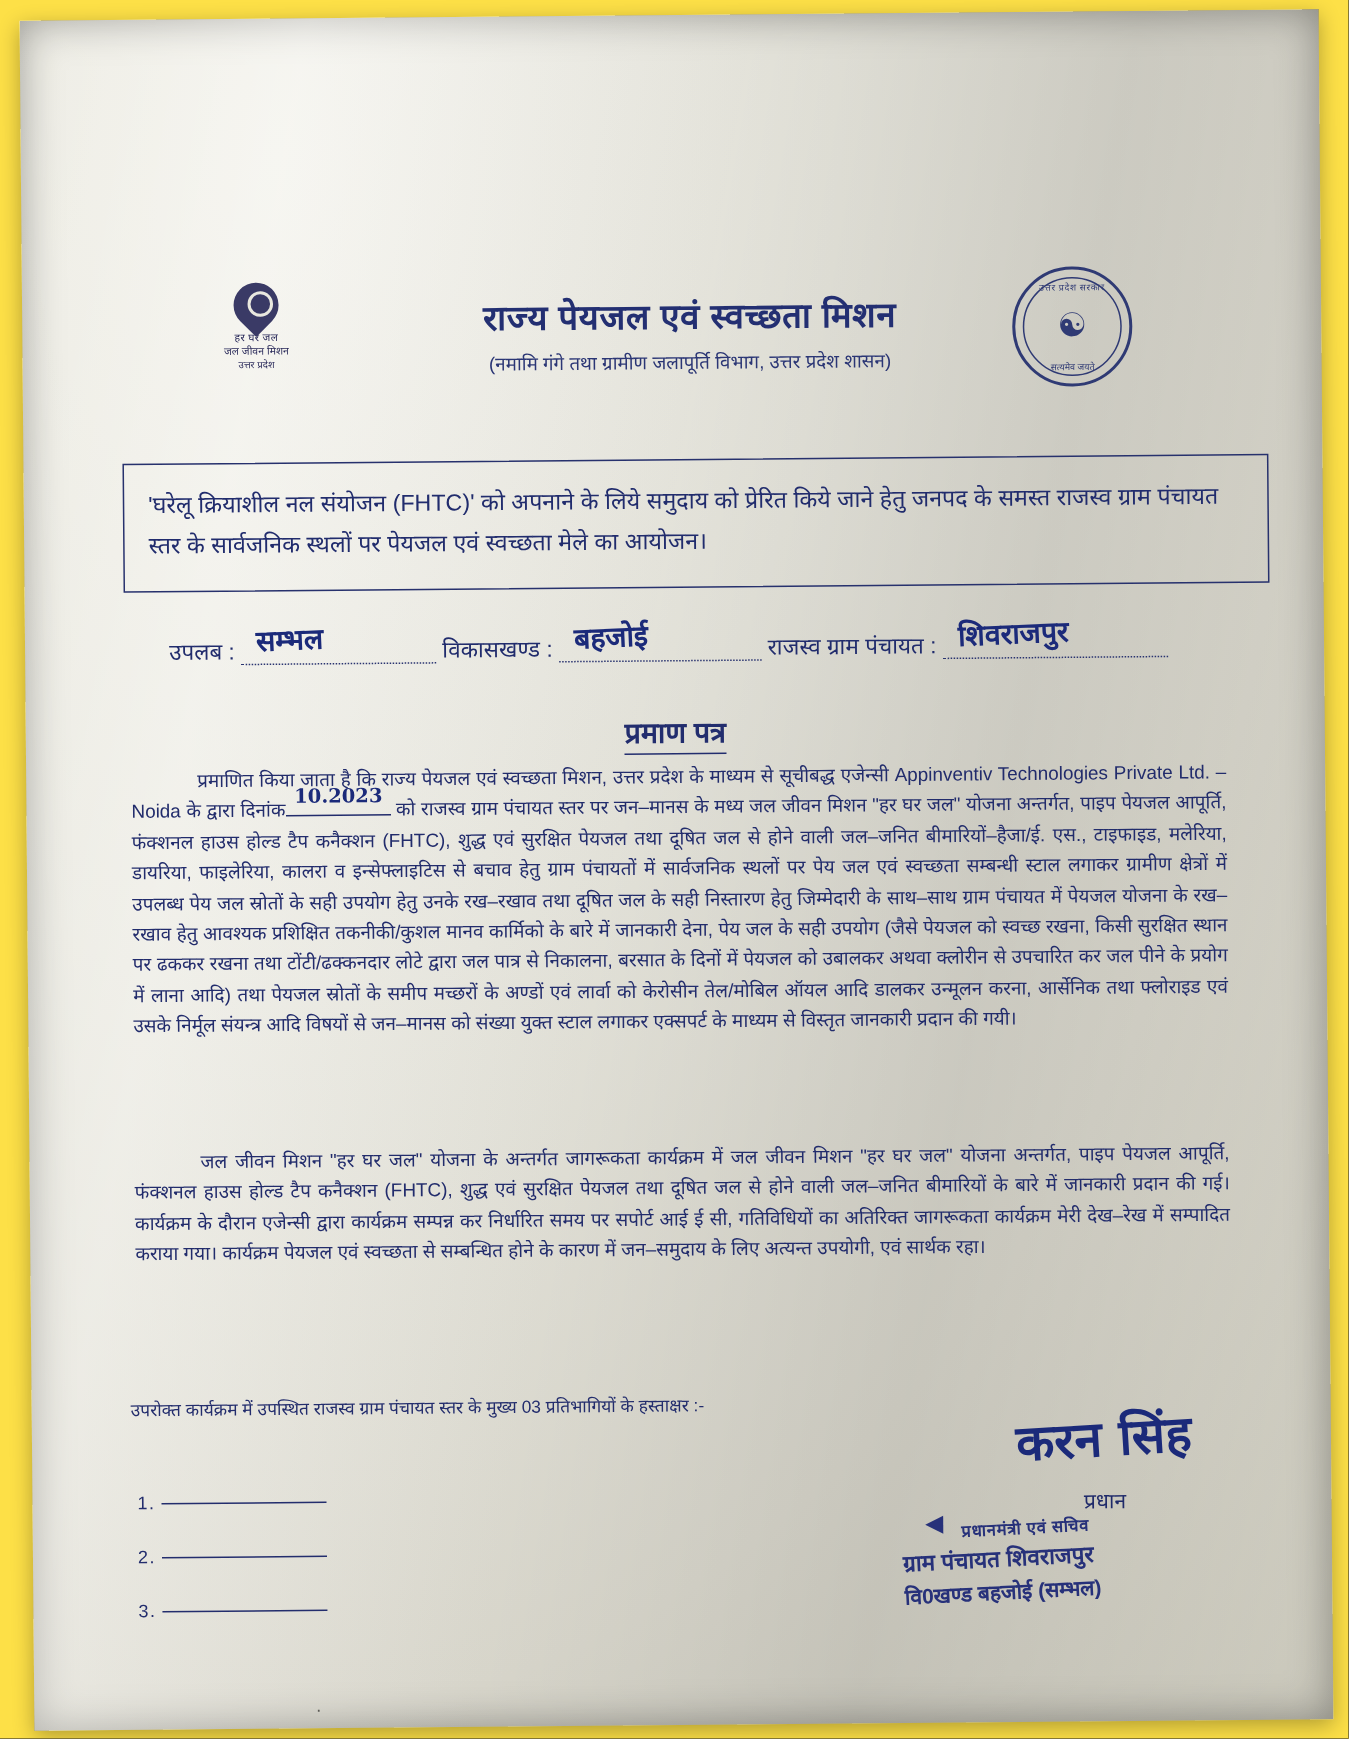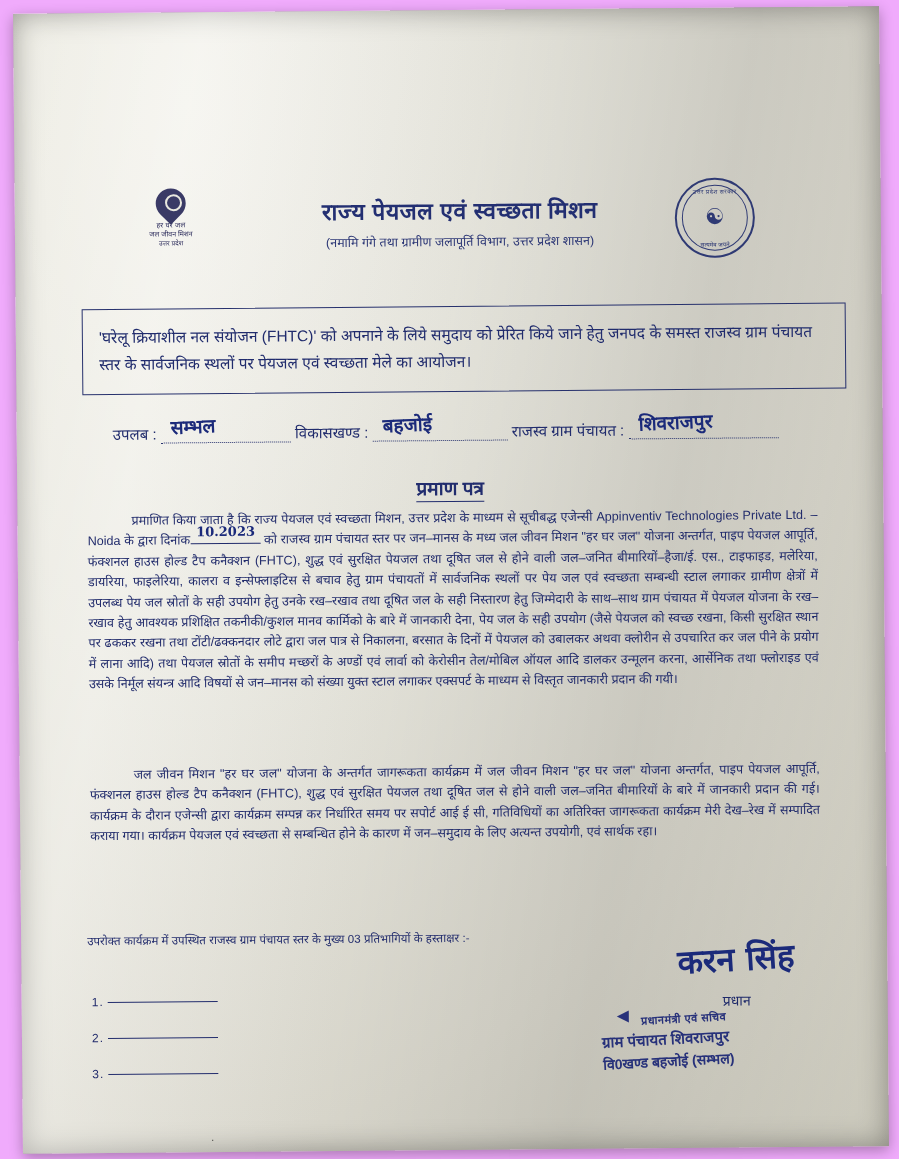--- a/index.html
+++ b/index.html
@@ -8,21 +8,21 @@
     background: #2b2b2b;
   }
   body {
     font-family: "Liberation Sans", sans-serif;
   }
   .page {
     position: relative;
     width: 899px;
     height: 1159px;
     overflow: hidden;
-    background: #f0abfc;
+    background: #fde047;
   }
   
   .paper {
     position: absolute;
     left: 18px;
     top: 10px;
     width: 866px;
     height: 1140px;
     background:
       radial-gradient(ellipse at 20% 8%, #f2f1ea 0%, #e9e8df 38%, #dedcd1 70%, #cfcdc0 100%);

